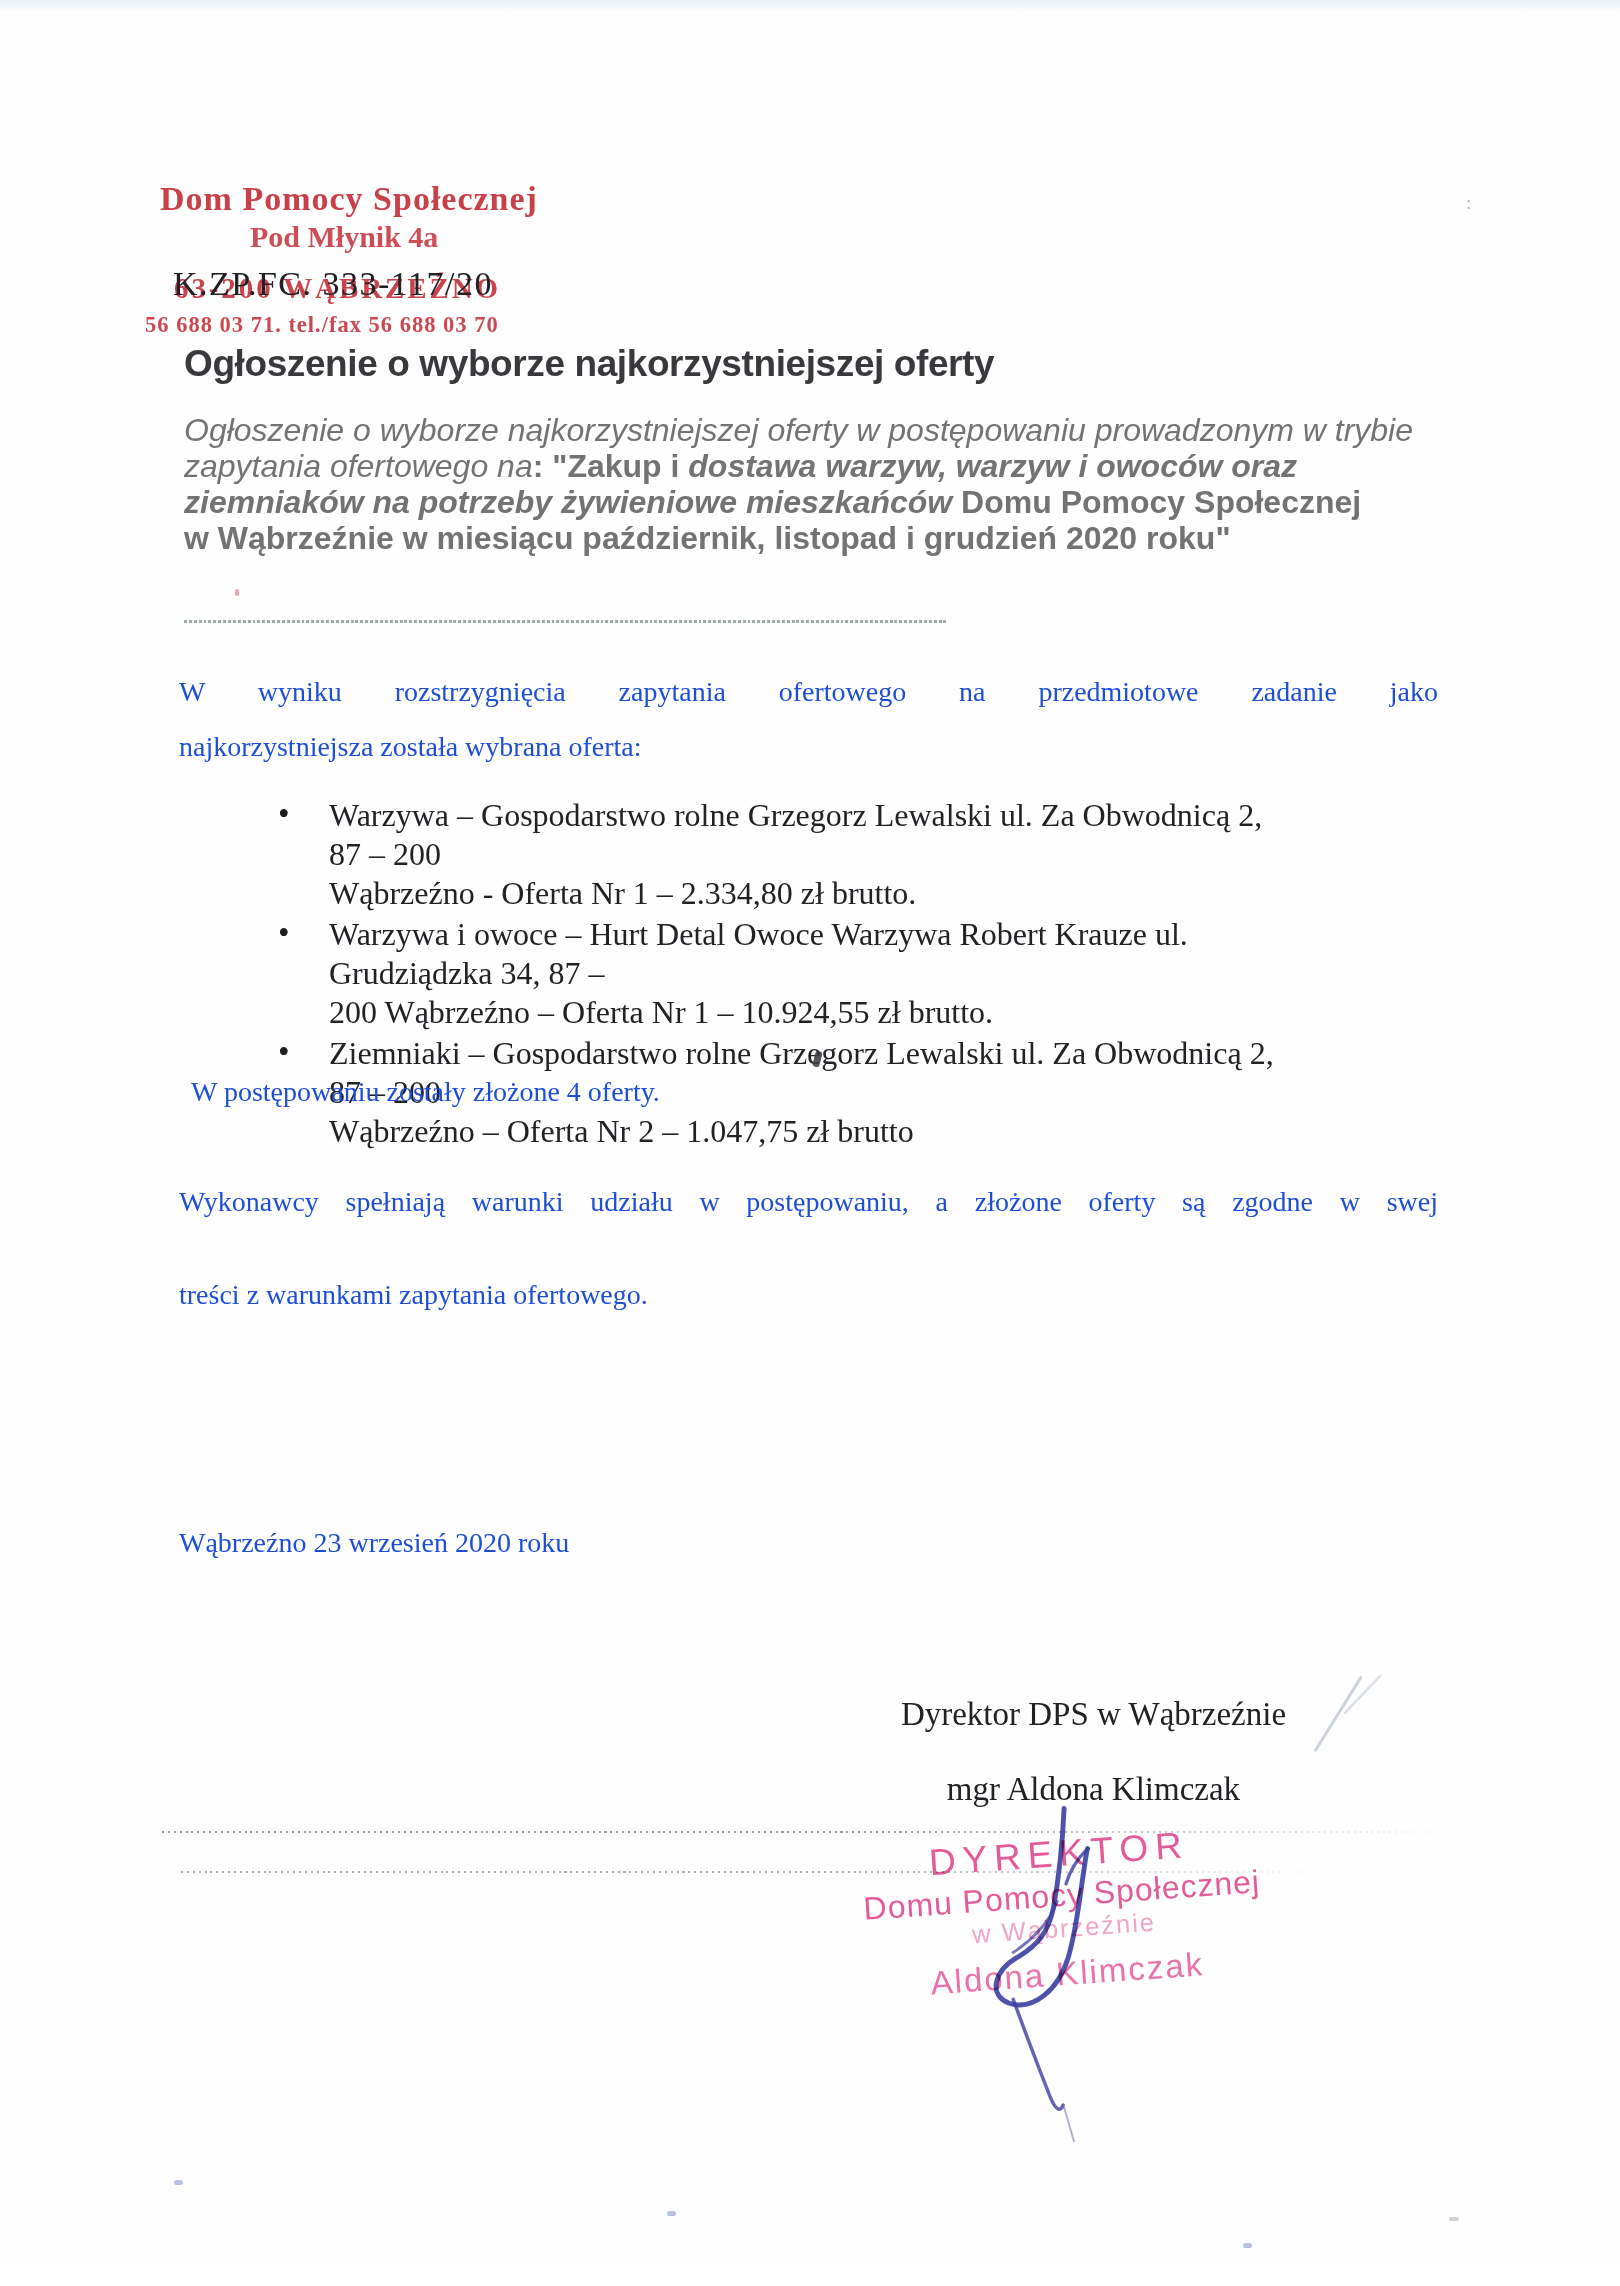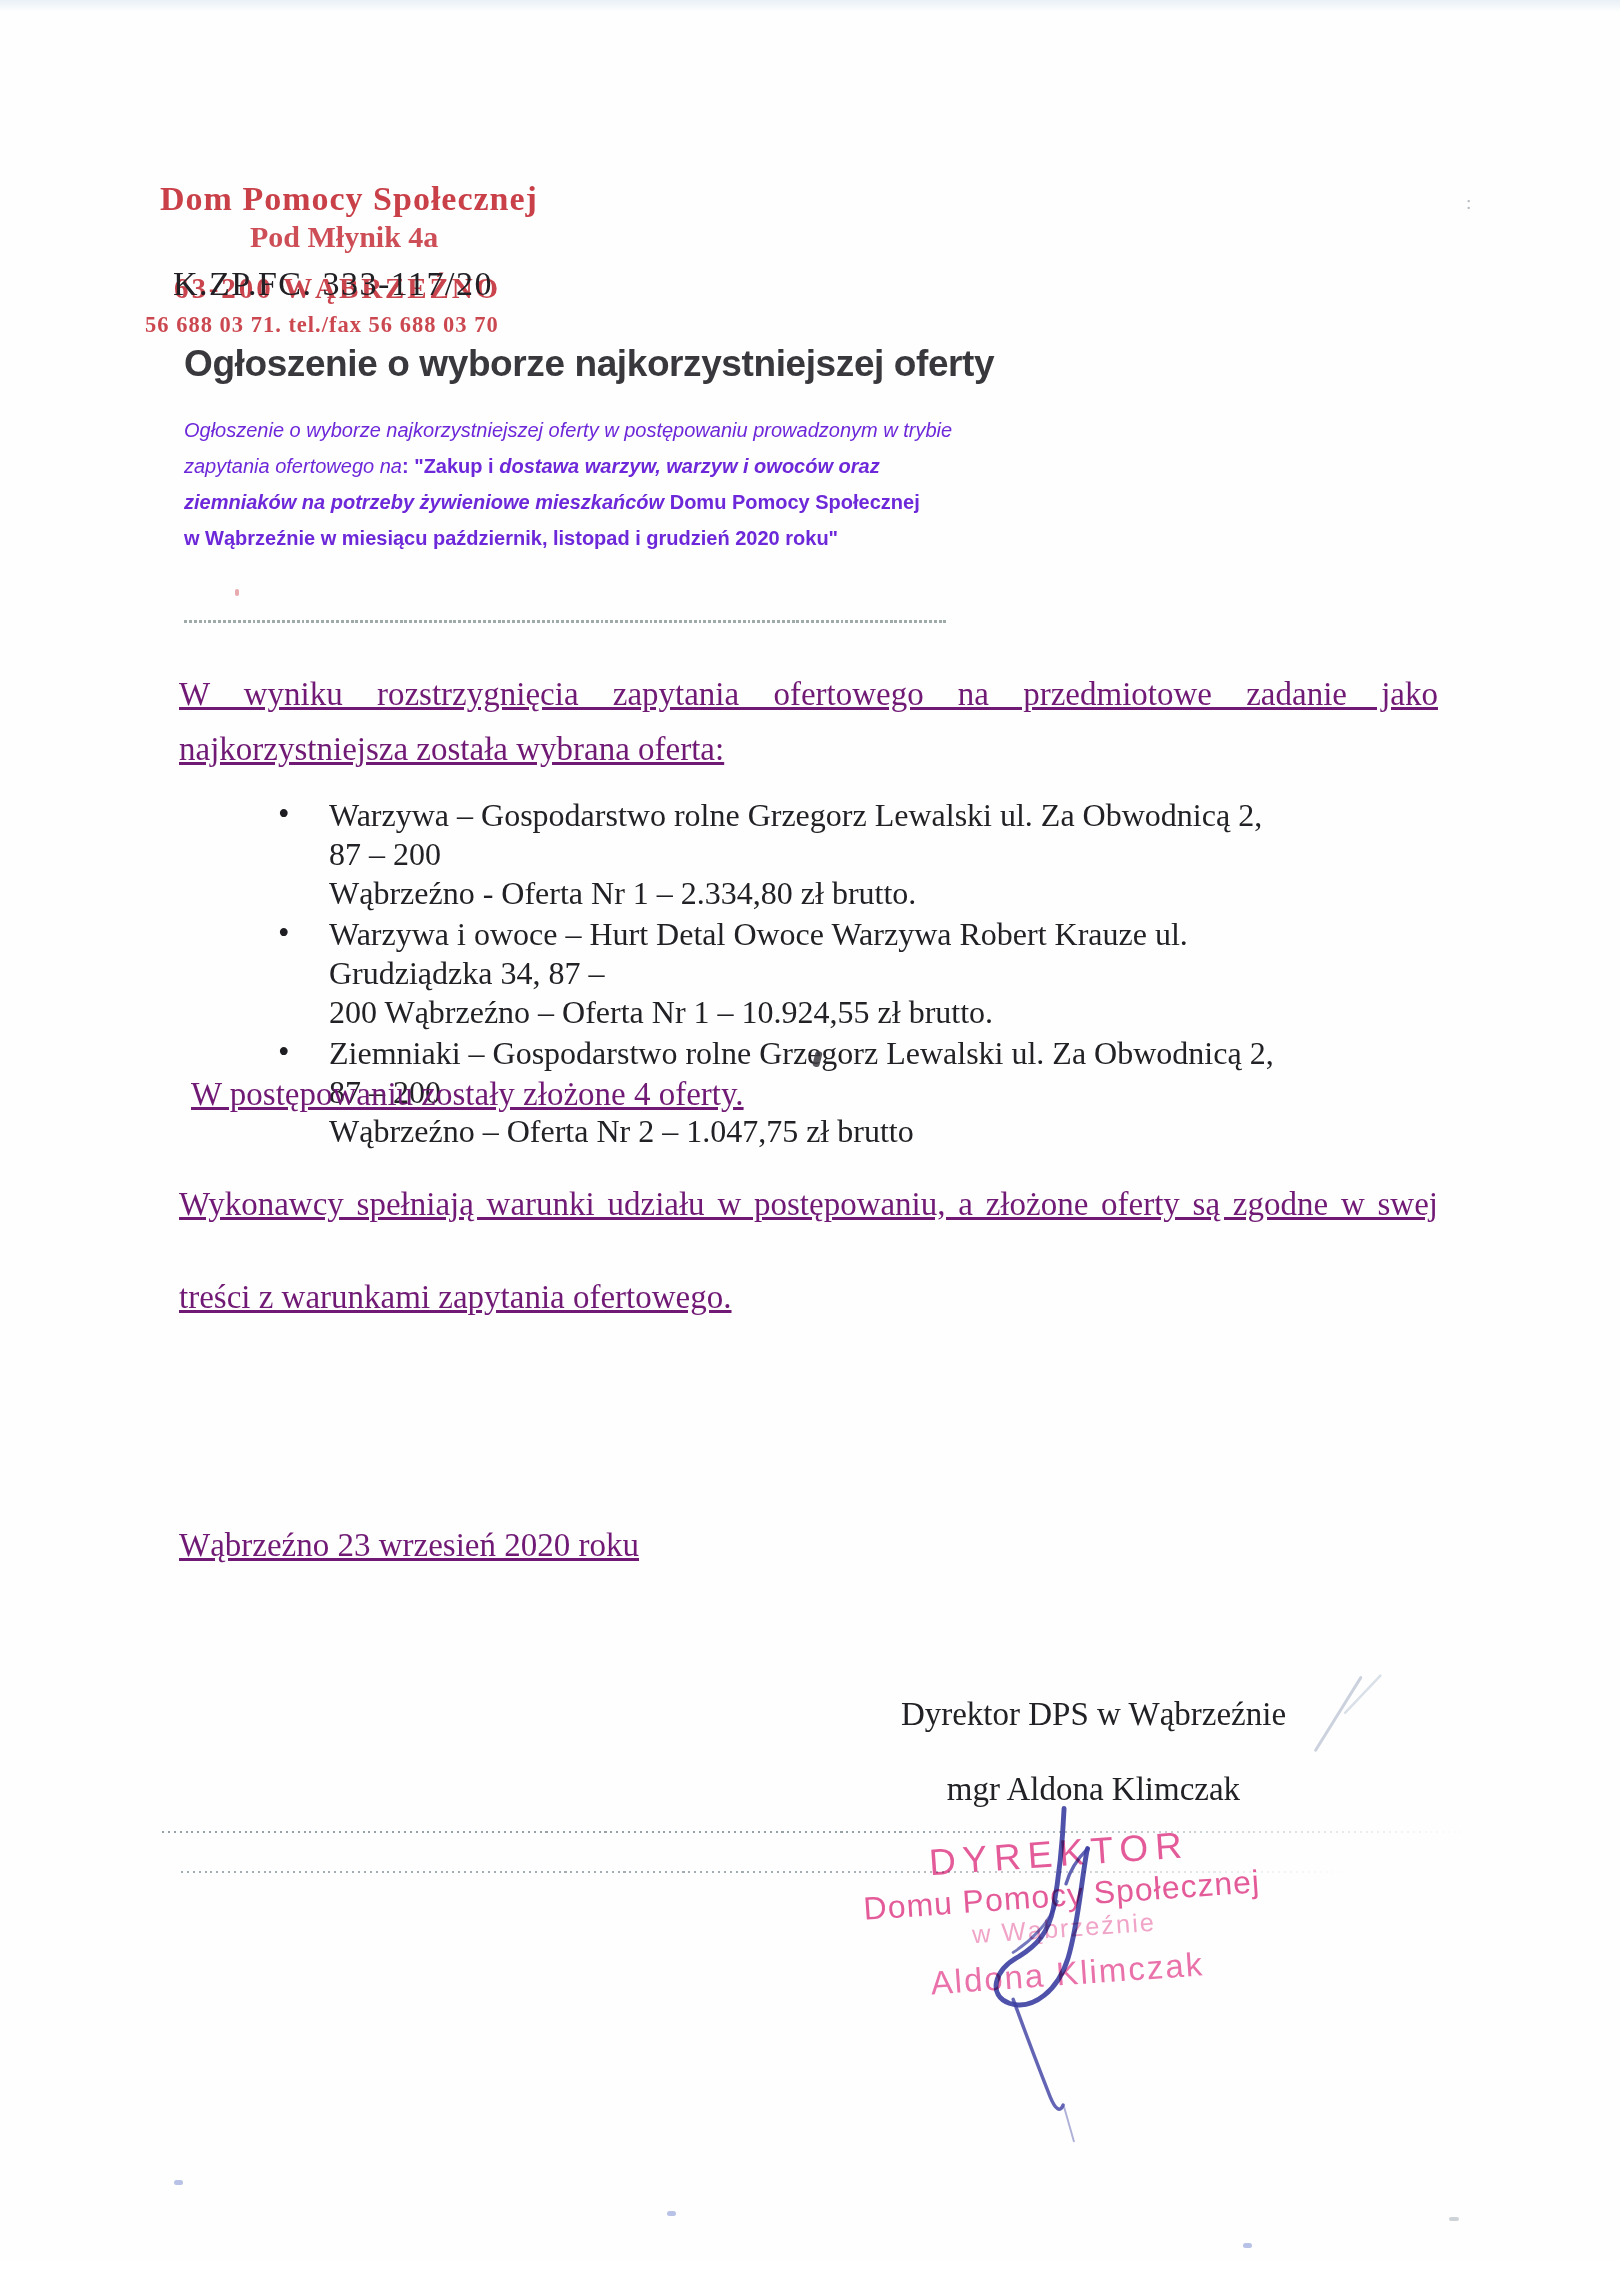--- a/index.html
+++ b/index.html
@@ -14,30 +14,30 @@
   .red-l1{left:160px;top:180px;font-size:34px;letter-spacing:1px;opacity:.92;}
   .red-l2{left:250px;top:220px;font-size:30px;opacity:.85;}
   .red-l3{left:174px;top:272px;font-size:29px;letter-spacing:2.9px;opacity:.9;}
   .red-l4{left:145px;top:312px;font-size:22.5px;letter-spacing:1px;opacity:.88;}
   .ref{left:173px;top:233px;font-size:34px;letter-spacing:1.5px;color:#202025;margin-top:32px;}
 
   .title{left:184px;top:343px;margin:0;font-family:"Liberation Sans",sans-serif;
          font-weight:bold;font-size:37px;letter-spacing:-0.4px;color:#39383c;}
 
   .intro{left:184px;top:412px;width:1078px;font-family:"Liberation Sans",sans-serif;
-         font-size:20px;color:#6d28d9;}
+         font-size:32px;color:#737373;}
   .intro .ln{line-height:36px;white-space:nowrap;}
   .seg-i{font-style:italic;}
   .seg-b{font-weight:bold;}
   .seg-bi{font-weight:bold;font-style:italic;}
 
   .divider{left:184px;top:620px;width:763px;height:2.9px;opacity:.75;
     background:repeating-linear-gradient(90deg,#7e8f8d 0 2.9px,rgba(255,255,255,0) 2.9px 4.9px);}
 
-  .body-line{font-size:33px;color:#701a75;text-decoration:underline;}
+  .body-line{font-size:28px;color:#1d4ed8;}
   .jline{left:179px;width:1259px;text-align:justify;text-align-last:justify;}
   .r1{top:676px;}
   .r2{left:179px;top:731px;}
 
   .offers{left:329px;top:796px;width:961px;list-style:none;margin:0;padding:0;
           font-size:32px;color:#222226;}
   .offers li{position:relative;line-height:39px;margin-bottom:2px;}
   .offers li::before{content:"\2022";position:absolute;left:-51px;top:-1px;font-size:33px;color:#1e1e22;}
 
   .speck-mark{left:814px;top:1051px;width:6.9px;height:15.7px;background:#3a3a40;

